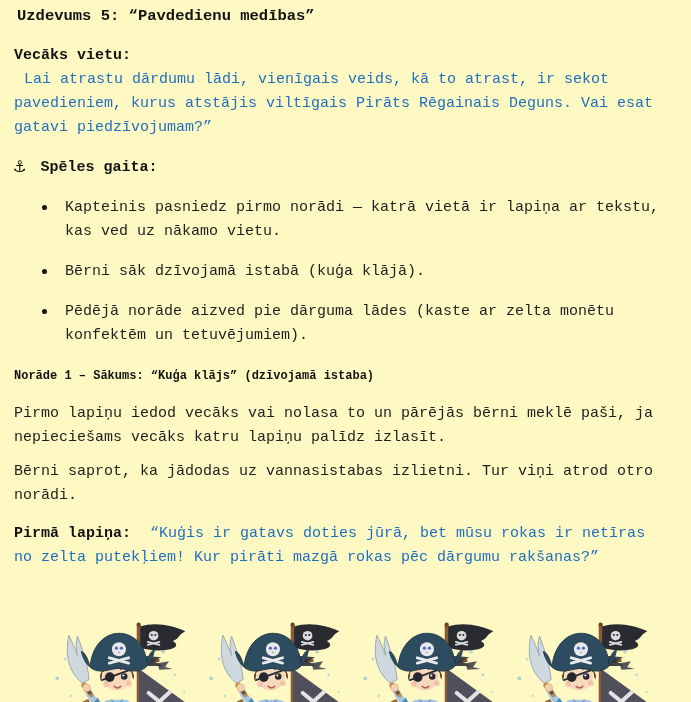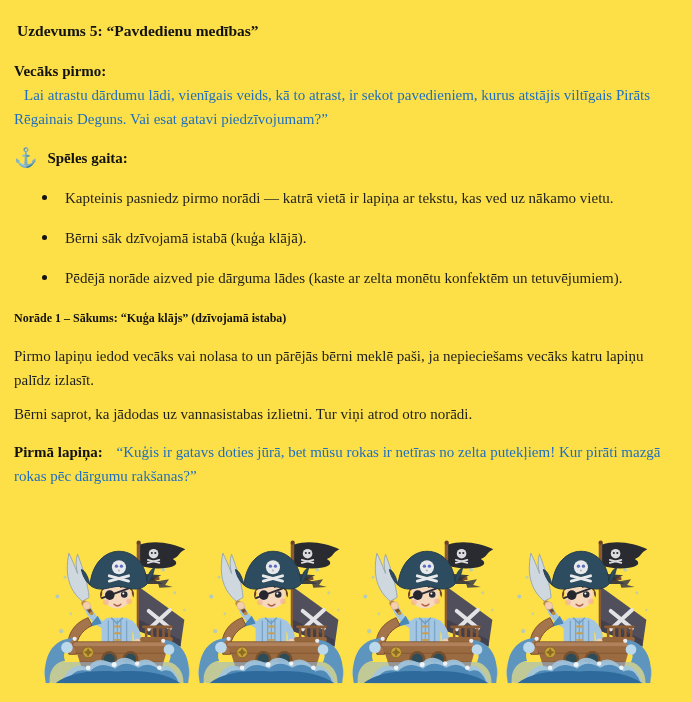--- a/index.html
+++ b/index.html
@@ -1,24 +1,24 @@
 <!DOCTYPE html>
 <html><head>
 <meta charset="utf-8">
 <style>
   html,body{margin:0;padding:0;background:#ffffff;}
   .page{
     position:relative;
     width:691px;height:702px;
-    background:#fde047;
+    background:#fef9c3;
     overflow:hidden;
-    font-family:Liberation Serif, serif;
+    font-family:Liberation Mono, monospace;
     color:#1f1f1f;
     box-sizing:border-box;
-    padding:21px 22px 0 14px;
+    padding:6px 22px 0 14px;
   }
   .doc-title{
     margin:0 0 18px 0;
     padding-left:3px;
     font-size:15.5px;
     font-weight:bold;
     line-height:20px;
     color:#121212;
   }
   p{margin:0;font-size:15px;line-height:24px;}
@@ -63,21 +63,21 @@
   .illustrations svg{display:block;flex:0 0 154px;}
 </style>
 </head>
 <body>
 
 <div class="page">
 
   <h1 class="doc-title">Uzdevums 5: “Pavdedienu medības”</h1>
 
   <p class="para">
-    <span class="bold">Vecāks pirmo:</span><br>
+    <span class="bold">Vecāks vietu:</span><br>
     <span class="blue" style="color: rgb(31, 111, 192);">Lai atrastu dārdumu lādi, vienīgais veids, kā to atrast, ir sekot pavedieniem, kurus atstājis viltīgais Pirāts Rēgainais Deguns. Vai esat gatavi piedzīvojumam?”</span>
   </p>
 
   <p class="anchor-head">
     <span class="anchor-glyph">⚓</span>
     <span>Spēles gaita:</span>
   </p>
 
   <ul class="bullets">
     <li>

